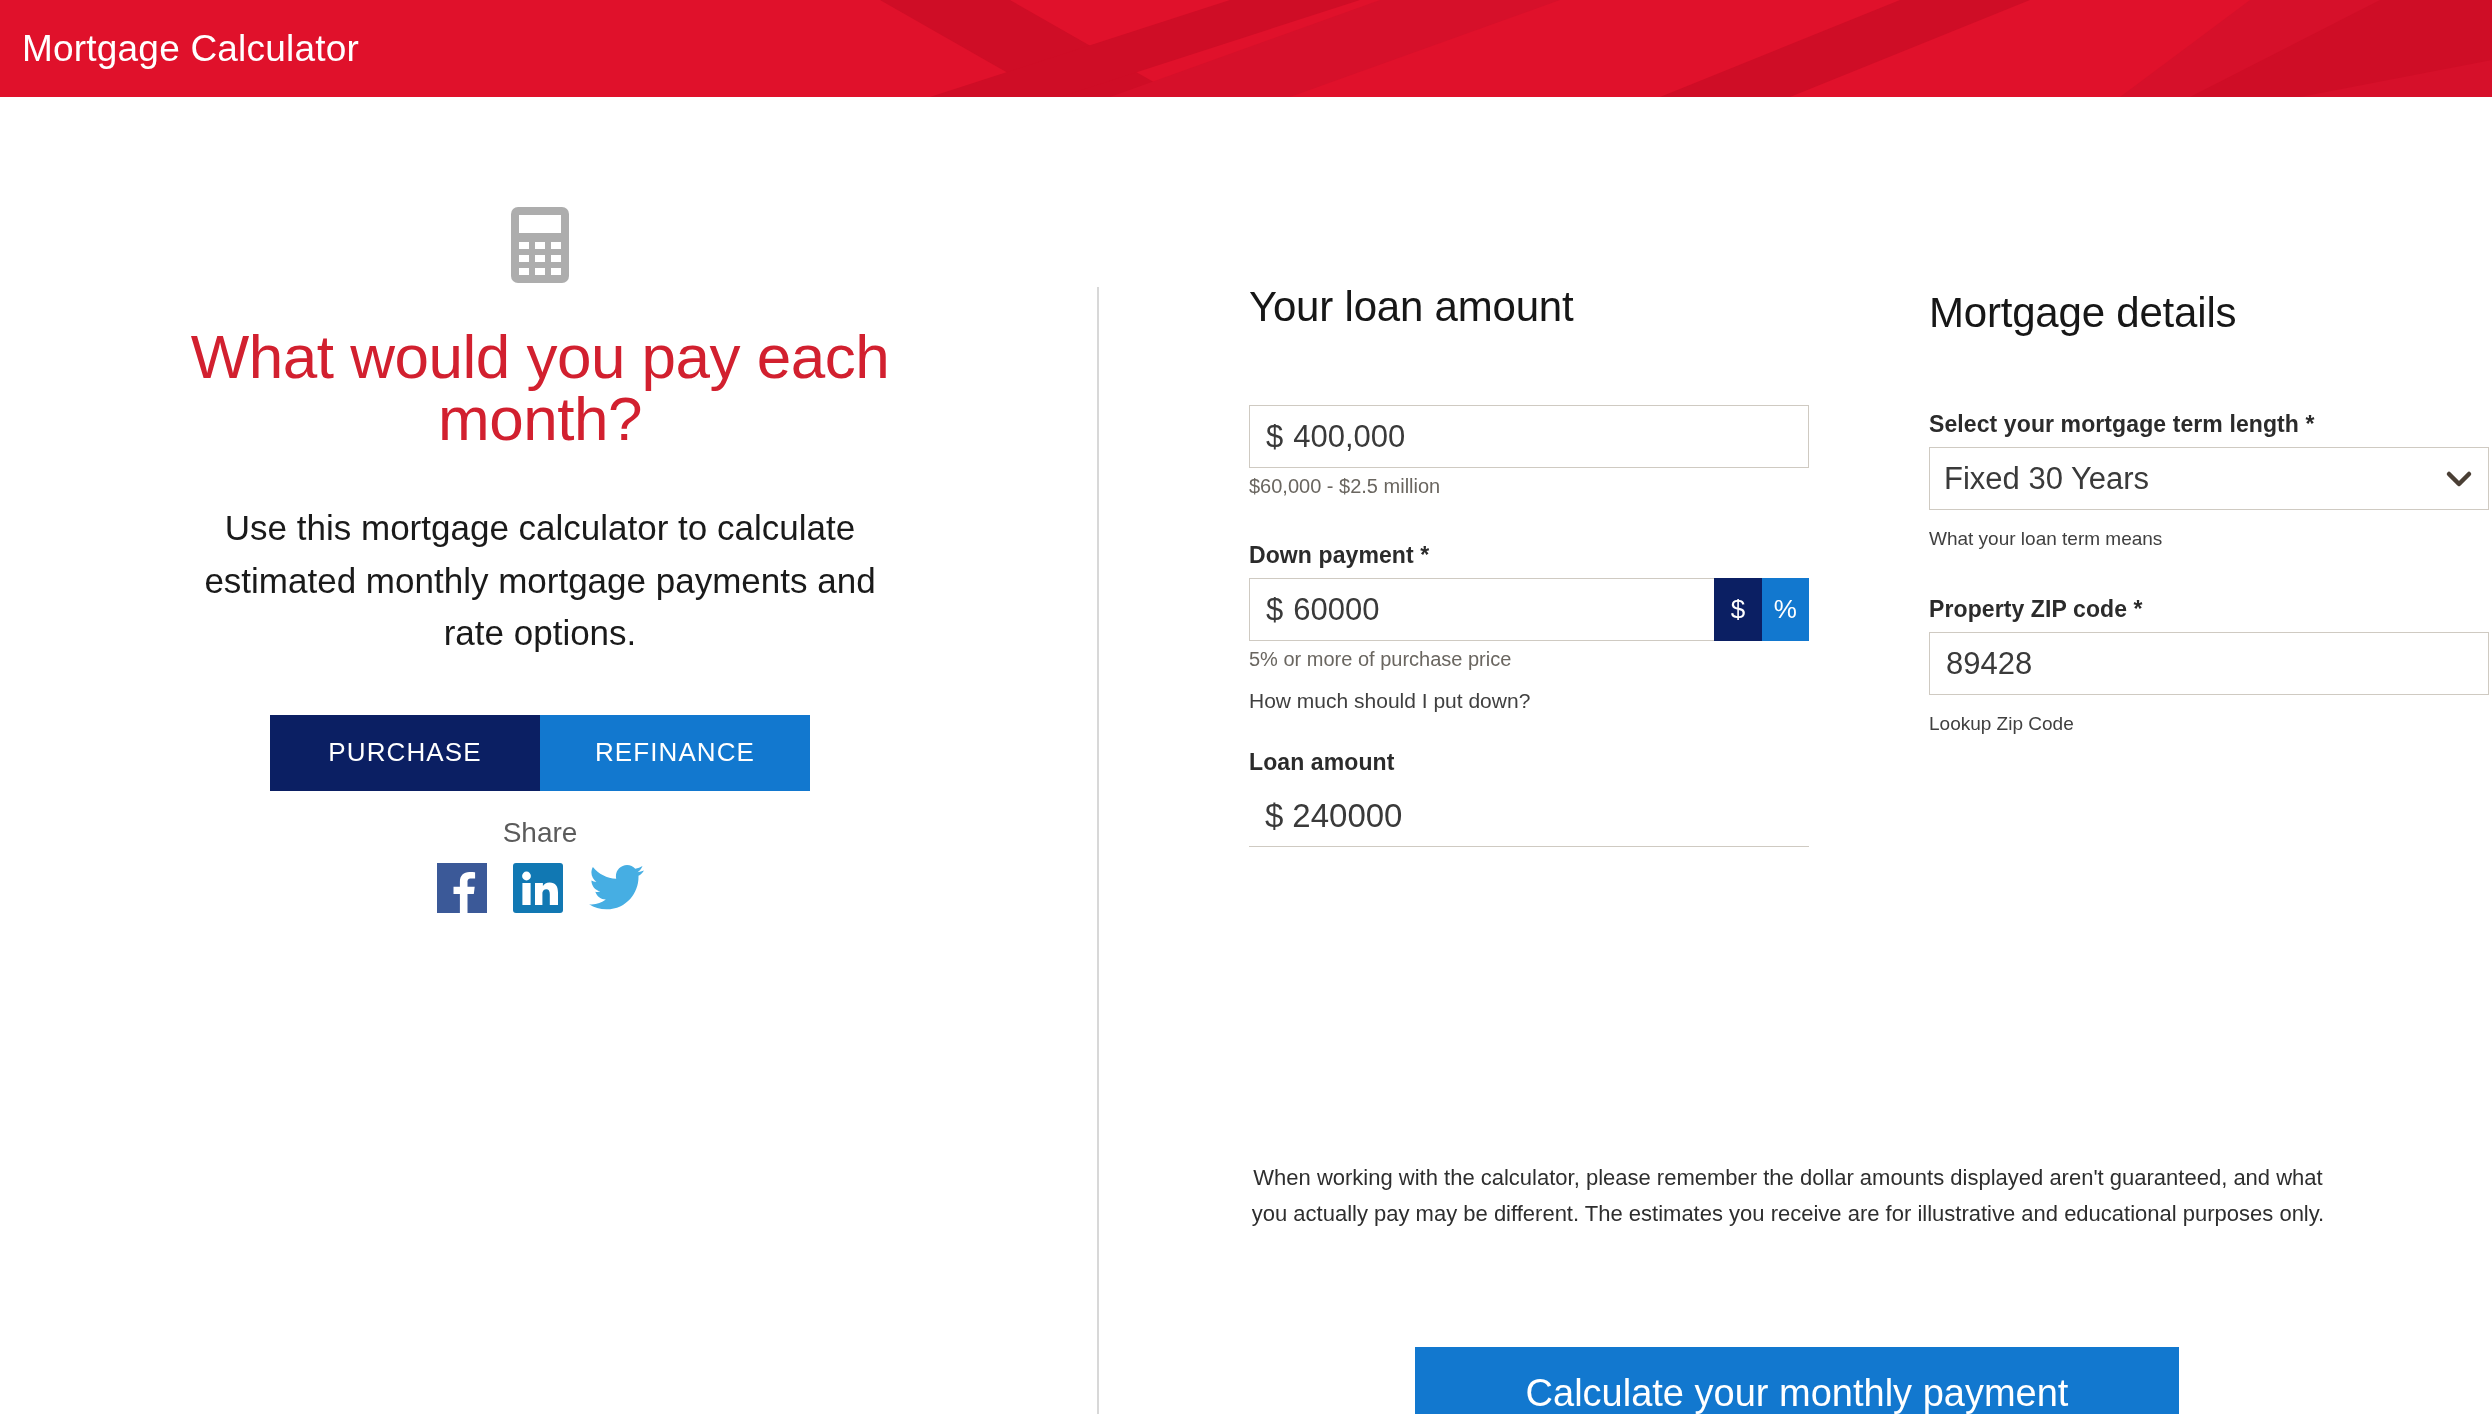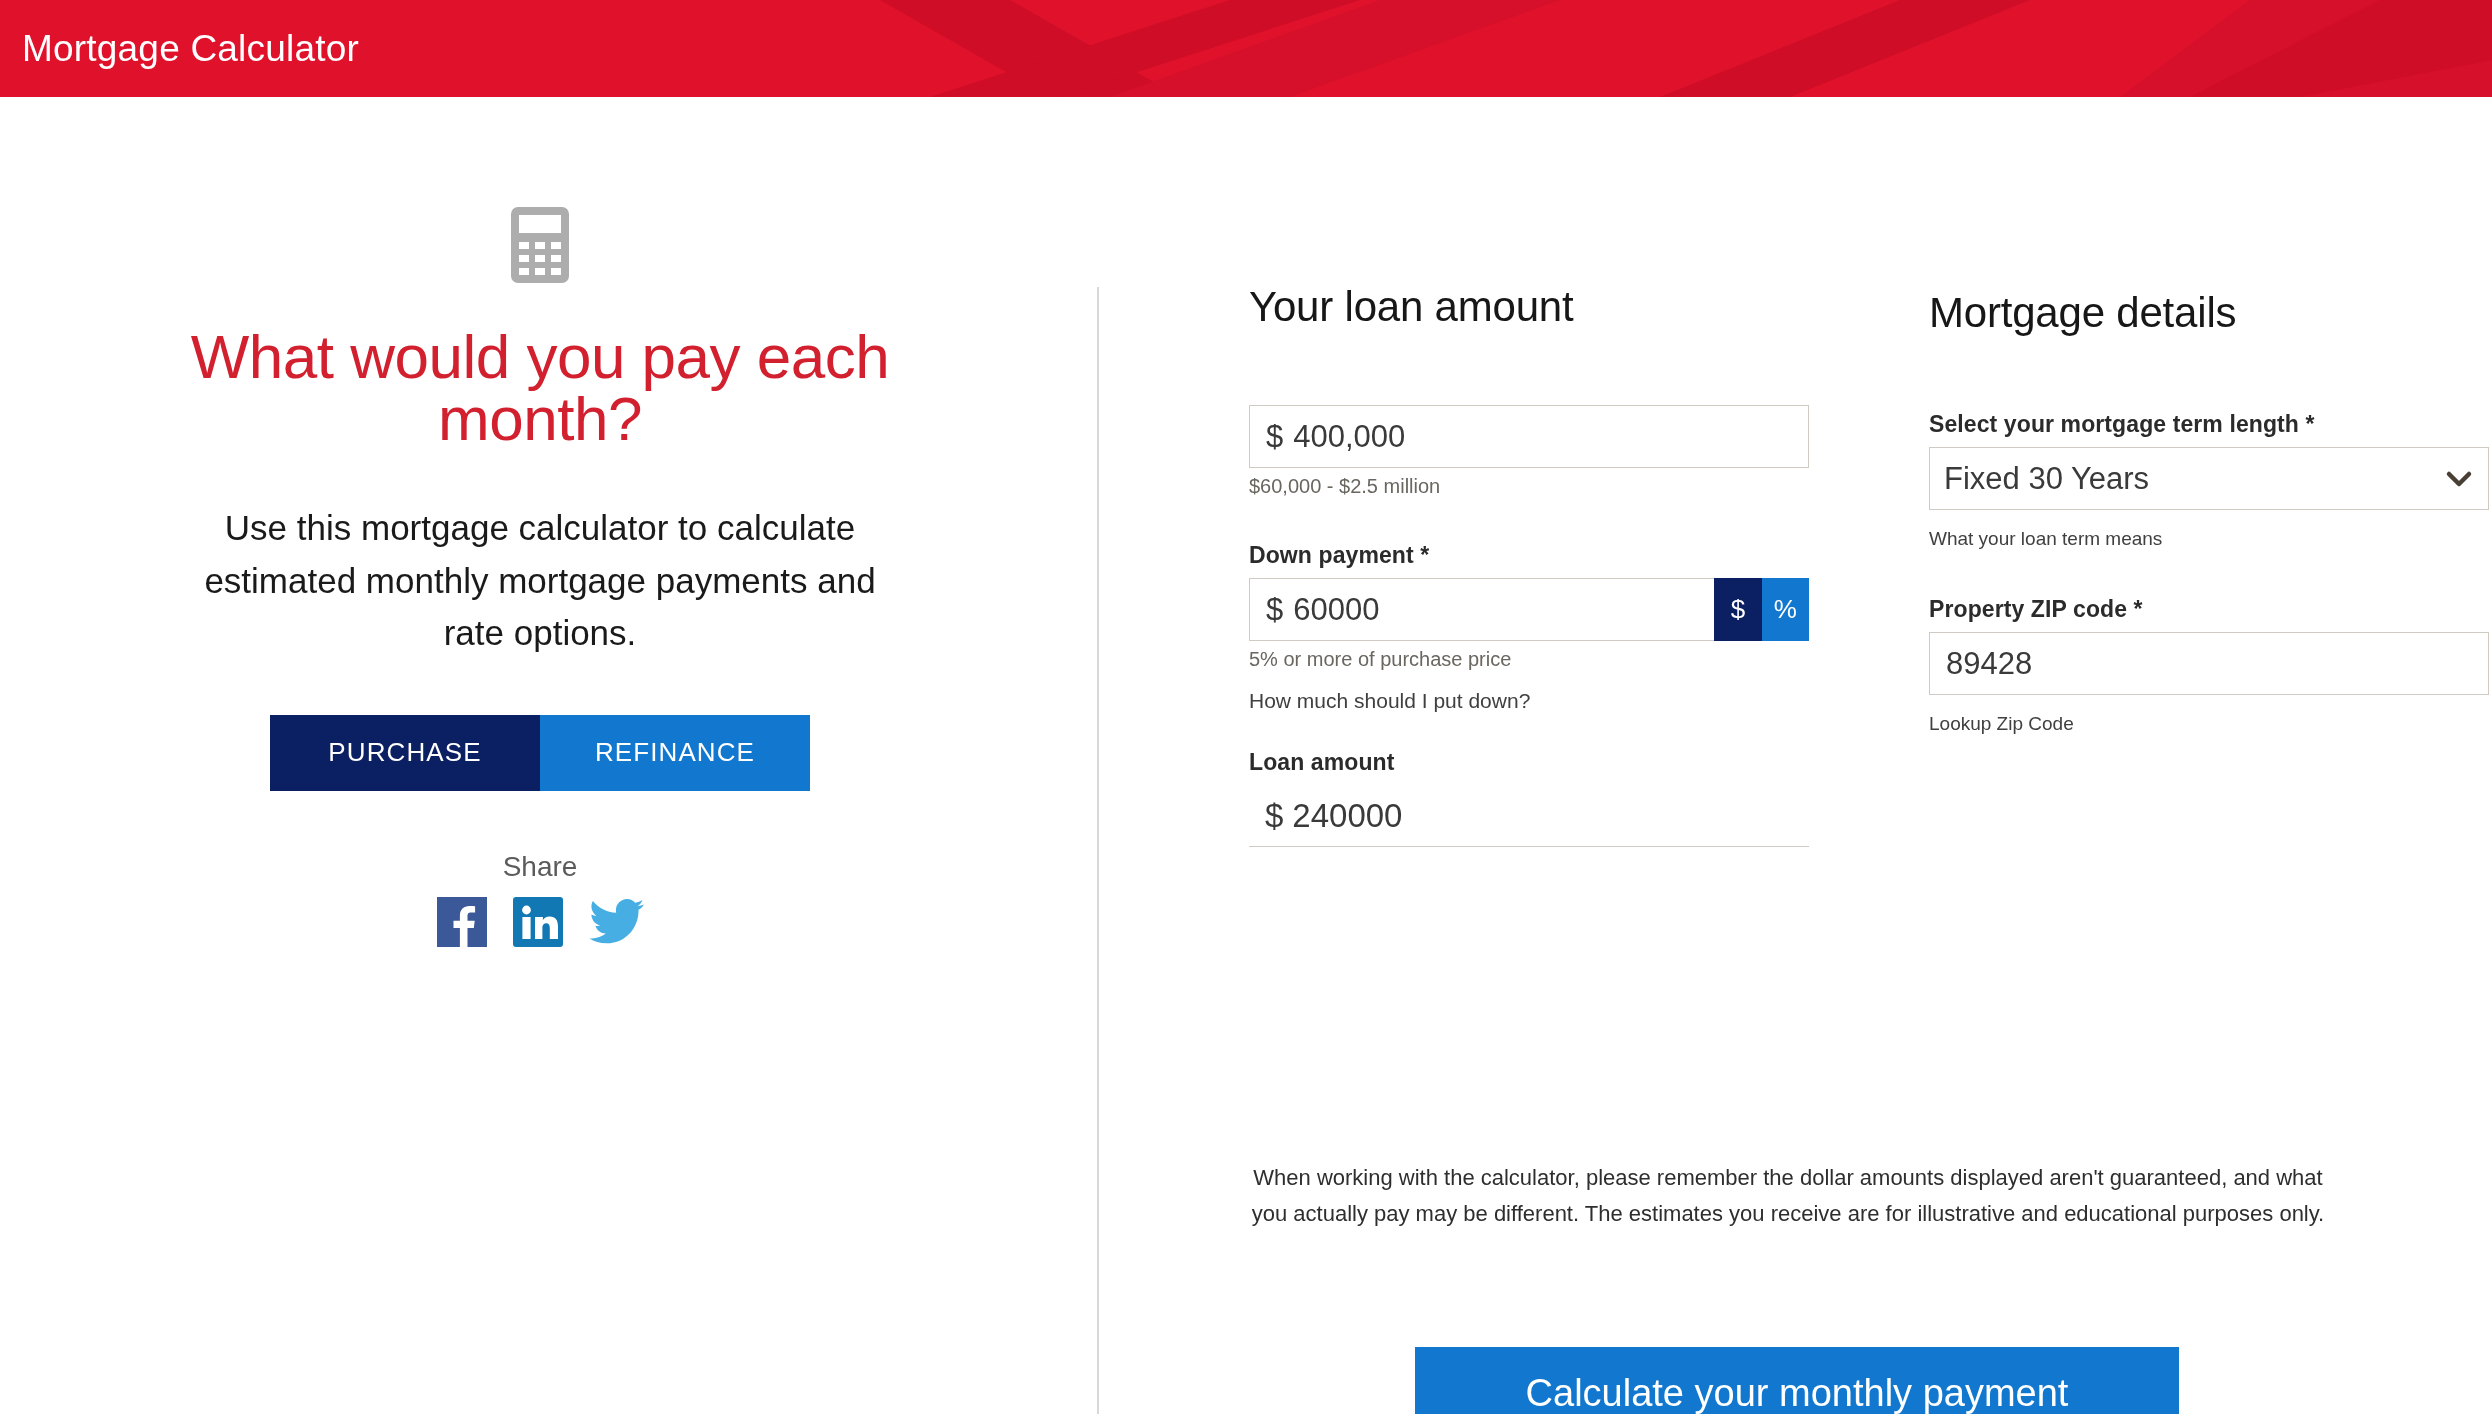--- a/index.html
+++ b/index.html
@@ -98,21 +98,21 @@
     letter-spacing: 1.1px;
     cursor: pointer;
     display: flex;
     align-items: center;
     justify-content: center;
   }
   .seg-btn.active { background: #0b1f63; }
   .seg-btn.inactive { background: #1278cf; }
 
   .share-label {
-    margin-top: 60px;
+    margin-top: 26px;
     color: #5b5b5b;
     font-size: 28px;
   }
   .share-row {
     margin-top: 14px;
     display: flex;
     align-items: center;
     justify-content: center;
     gap: 26px;
   }

